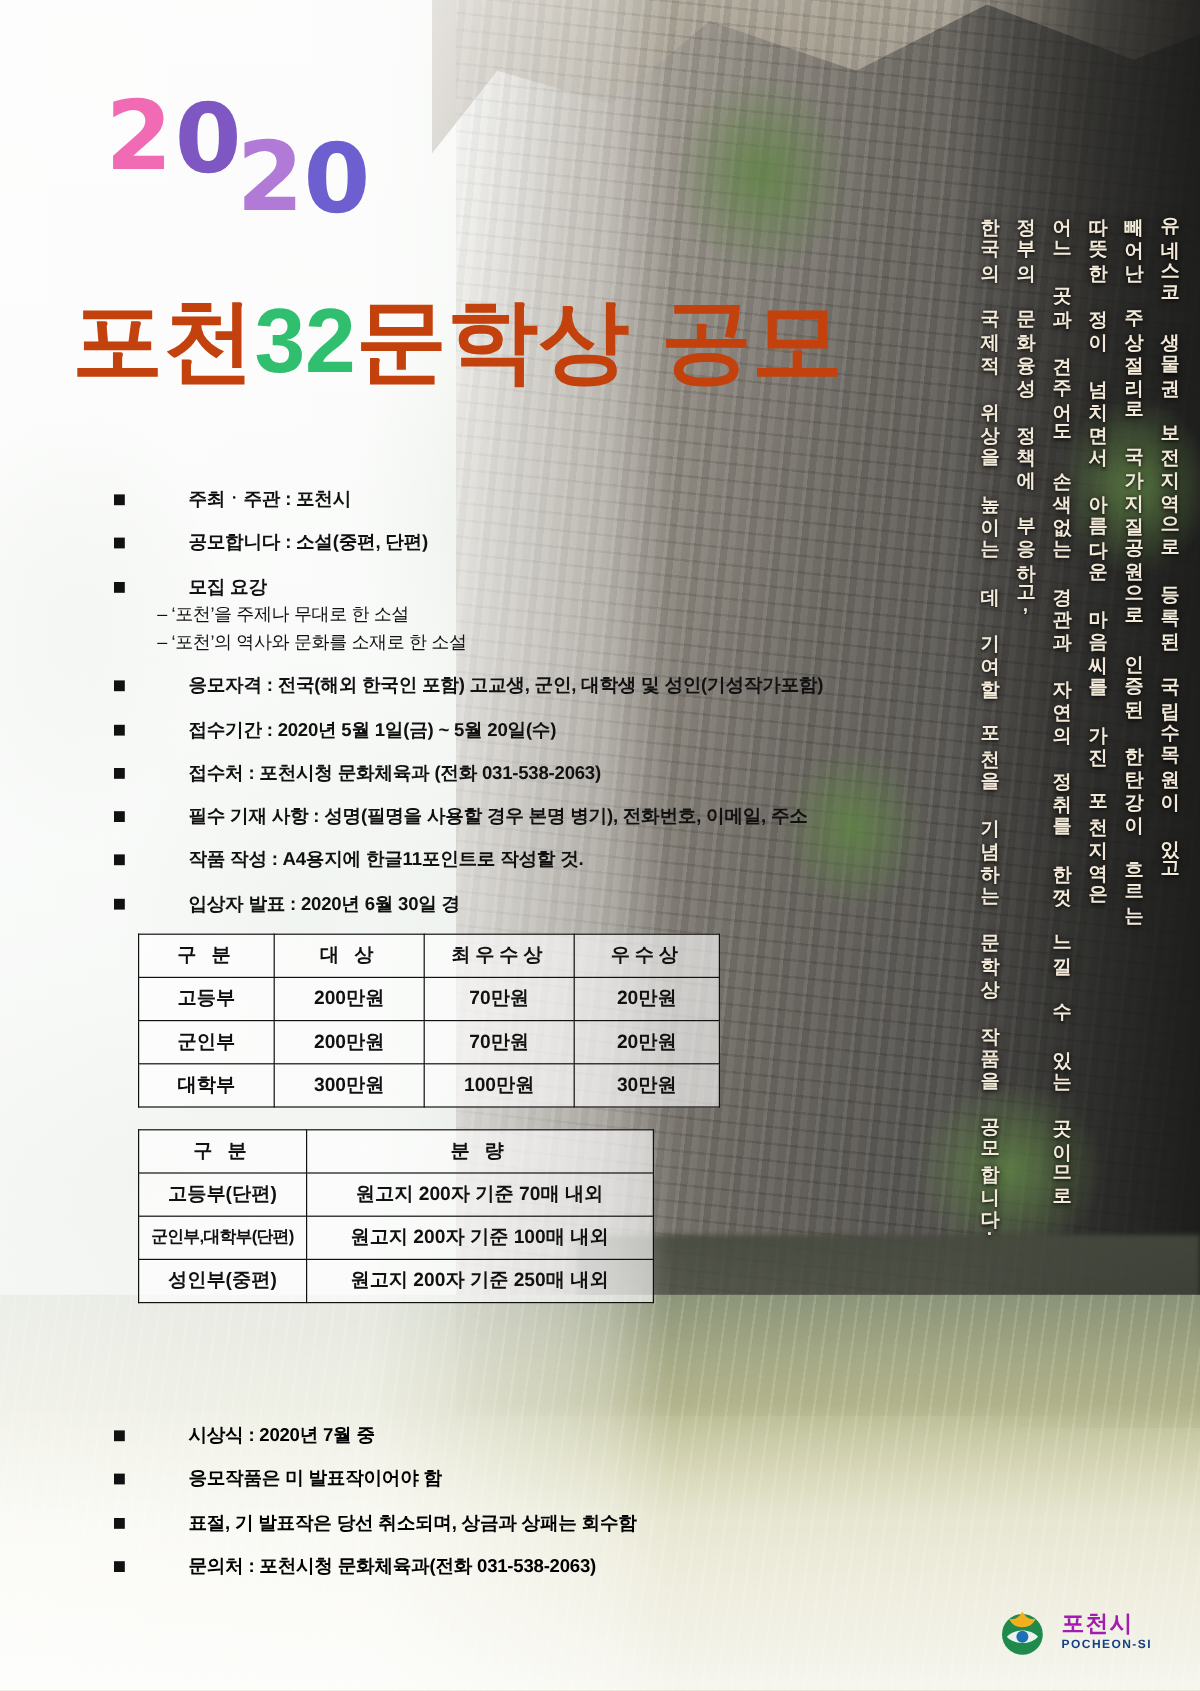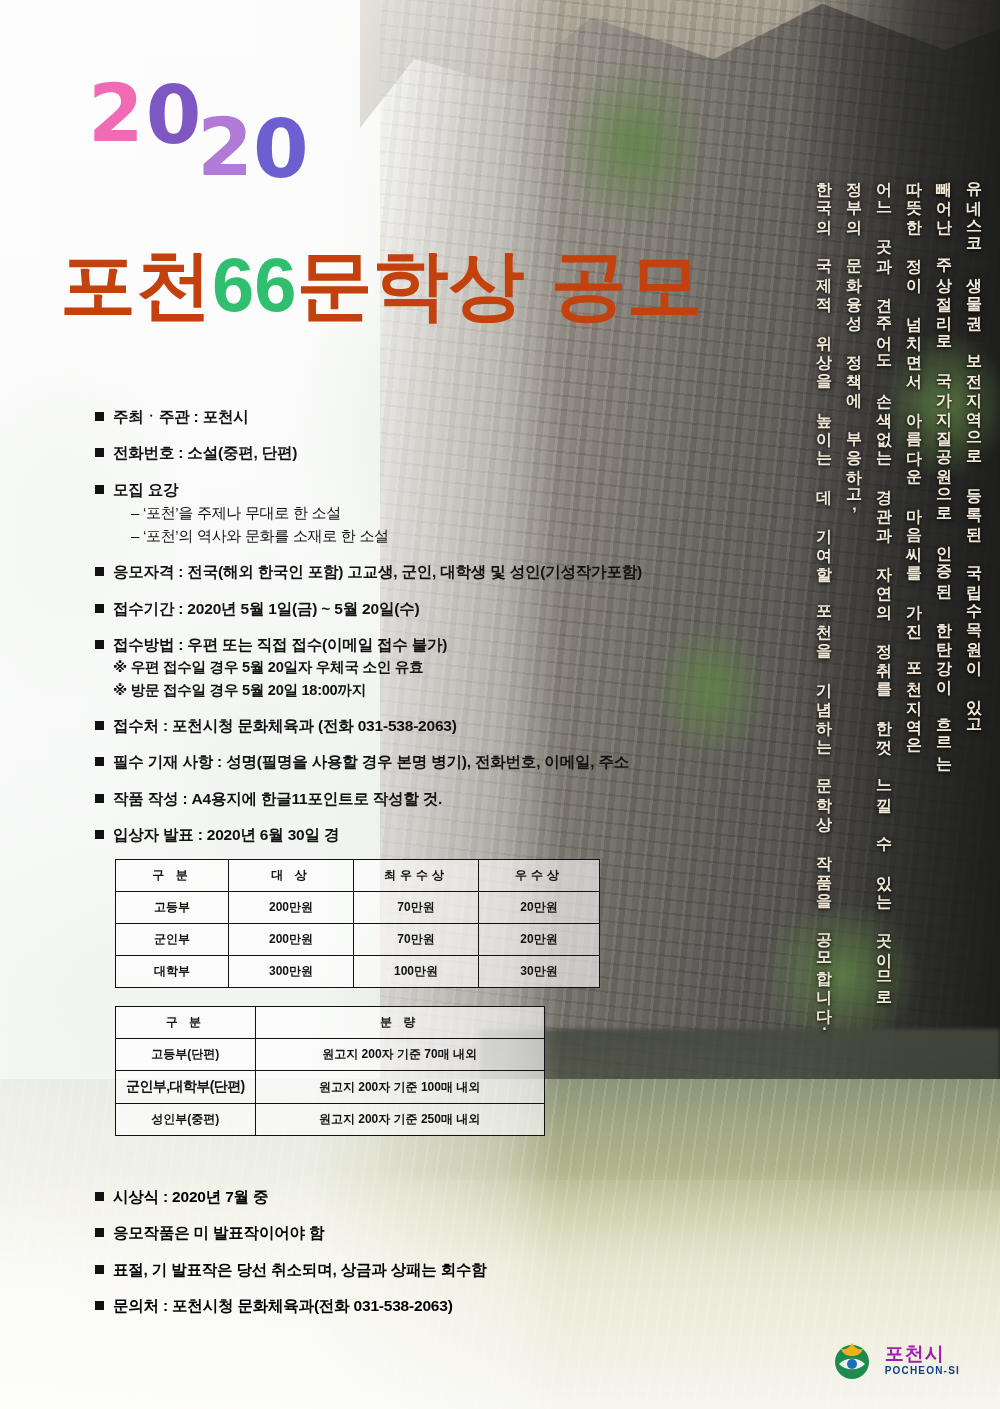--- a/index.html
+++ b/index.html
@@ -143,34 +143,34 @@
 
   
   .content{
     position:absolute;left:95px;top:405px;width:600px;
     color:#111;
   }
   .li{display:flex;align-items:flex-start;margin-bottom:13px;}
   .sq{
     flex:0 0 auto;width:9px;height:9px;background:#111;margin:7px 9px 0 0;
   }
-  .li .txt{font-size:15.5px;font-weight:bold;line-height:1.5;letter-spacing:-.2px;}
+  .li .txt{font-size:15.5px;font-weight:bold;line-height:1.5;letter-spacing:-.2px;margin-left:44px;}
   .sub{font-size:15px;font-weight:normal;line-height:1.55;margin-left:18px;letter-spacing:-.3px;}
   .note{font-size:14.6px;font-weight:bold;line-height:1.55;letter-spacing:-.3px;}
   .indent{margin-left:18px;}
 
   
   .tbl{
     border-collapse:collapse;background:rgba(255,255,255,.62);
     margin:12px 0 0 20px;
   }
   .tbl td,.tbl th{
     border:1px solid #111;
     text-align:center;
-    font-size:12px;font-weight:bold;color:#111;
+    font-size:16px;font-weight:bold;color:#111;
     padding:7px 10px;
     white-space:nowrap;
   }
   .tbl th{font-weight:bold;letter-spacing:4px;}
   #prize-table td:nth-child(1),#prize-table th:nth-child(1){width:92px;}
   #prize-table td:nth-child(2),#prize-table th:nth-child(2){width:104px;}
   #prize-table td:nth-child(3),#prize-table th:nth-child(3){width:104px;}
   #prize-table td:nth-child(4),#prize-table th:nth-child(4){width:100px;}
   #length-table th:nth-child(1),#length-table td:nth-child(1){width:110px;}
   #length-table th:nth-child(2),#length-table td:nth-child(2){width:268px;}
@@ -216,42 +216,42 @@
   <div class="bg-water"></div>
 
   <div class="veil"></div>
   <div class="veil-bottom"></div>
 
   <div class="year">
     <span class="y1">2</span><span class="y2">0</span><span class="y3">2</span><span class="y4">0</span>
   </div>
 
   <div class="headline">
-    <span class="h-blue">포천</span><span class="h-38">66</span><span class="h-blue">문학상</span><span class="h-gap"></span><span class="h-blue">공모</span>
+    <span class="h-blue">포천</span><span class="h-38">32</span><span class="h-blue">문학상</span><span class="h-gap"></span><span class="h-blue">공모</span>
   </div>
 
   <div class="vtext">
     <div class="vcol">유네스코 생물권 보전지역으로 등록된 국립수목원이 있고</div>
     <div class="vcol">빼어난 주상절리로 국가지질공원으로 인증된 한탄강이 흐르는</div>
     <div class="vcol">따뜻한 정이 넘치면서 아름다운 마음씨를 가진 포천지역은</div>
     <div class="vcol">어느 곳과 견주어도 손색없는 경관과 자연의 정취를 한껏 느낄 수 있는 곳이므로</div>
     <div class="vcol">정부의 문화융성 정책에 부응하고,</div>
     <div class="vcol">한국의 국제적 위상을 높이는 데 기여할 포천을 기념하는 문학상 작품을 공모합니다.</div>
   </div>
 
   <div class="content">
 
     <div class="li">
       <div class="sq"></div>
       <div class="txt">주최ㆍ주관 : 포천시</div>
     </div>
 
     <div class="li">
       <div class="sq"></div>
-      <div class="txt">전화번호 : 소설(중편, 단편)</div>
+      <div class="txt">공모합니다 : 소설(중편, 단편)</div>
     </div>
 
     <div class="li">
       <div class="sq"></div>
       <div>
         <div class="txt">모집 요강</div>
         <div class="sub">– ‘포천’을 주제나 무대로 한 소설</div>
         <div class="sub">– ‘포천’의 역사와 문화를 소재로 한 소설</div>
       </div>
     </div>
@@ -259,28 +259,20 @@
     <div class="li">
       <div class="sq"></div>
       <div class="txt">응모자격 : 전국(해외 한국인 포함) 고교생, 군인, 대학생 및 성인(기성작가포함)</div>
     </div>
 
     <div class="li">
       <div class="sq"></div>
       <div class="txt">접수기간 : 2020년 5월 1일(금) ~ 5월 20일(수)</div>
     </div>
 
-    <div class="li">
-      <div class="sq"></div>
-      <div>
-        <div class="txt">접수방법 : 우편 또는 직접 접수(이메일 접수 불가)</div>
-        <div class="note">※ 우편 접수일 경우 5월 20일자 우체국 소인 유효</div>
-        <div class="note">※ 방문 접수일 경우 5월 20일 18:00까지</div>
-      </div>
-    </div>
 
     <div class="li">
       <div class="sq"></div>
       <div>
         <div class="txt">접수처 : 포천시청 문화체육과 (전화 031-538-2063)</div>
       </div>
     </div>
 
     <div class="li">
       <div class="sq"></div>

